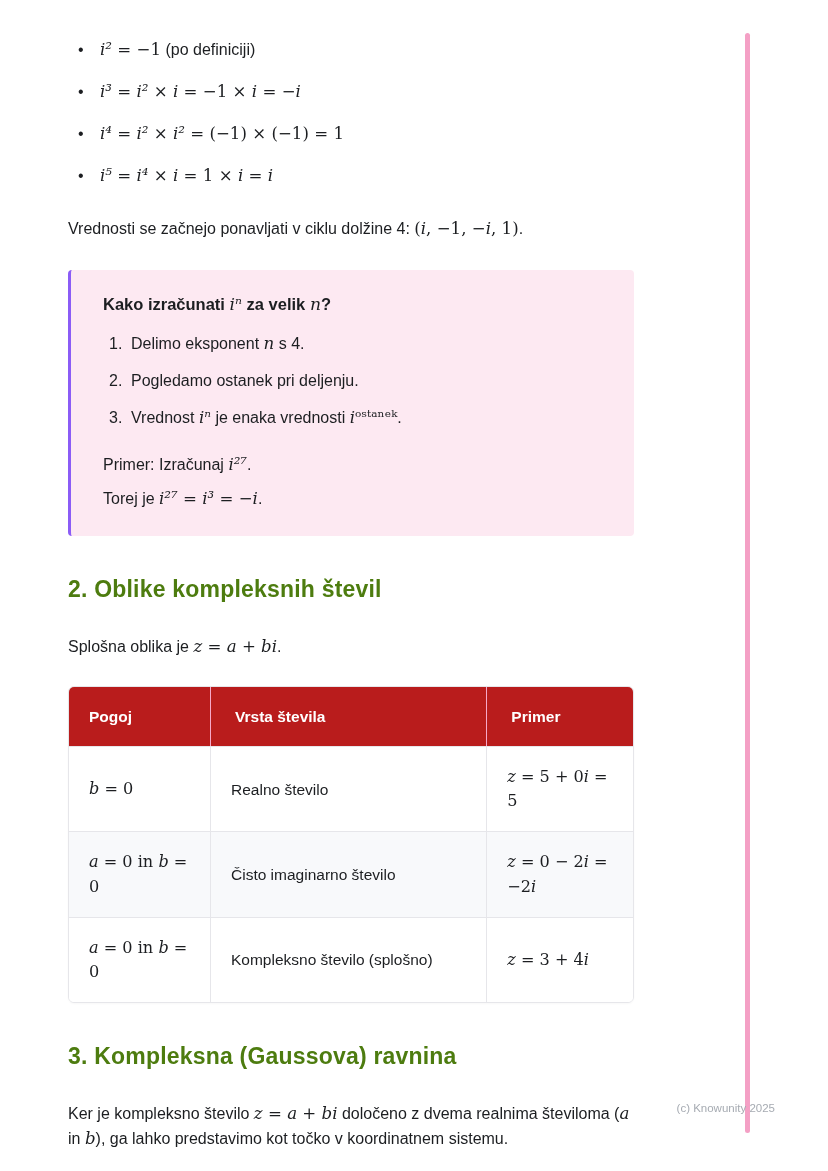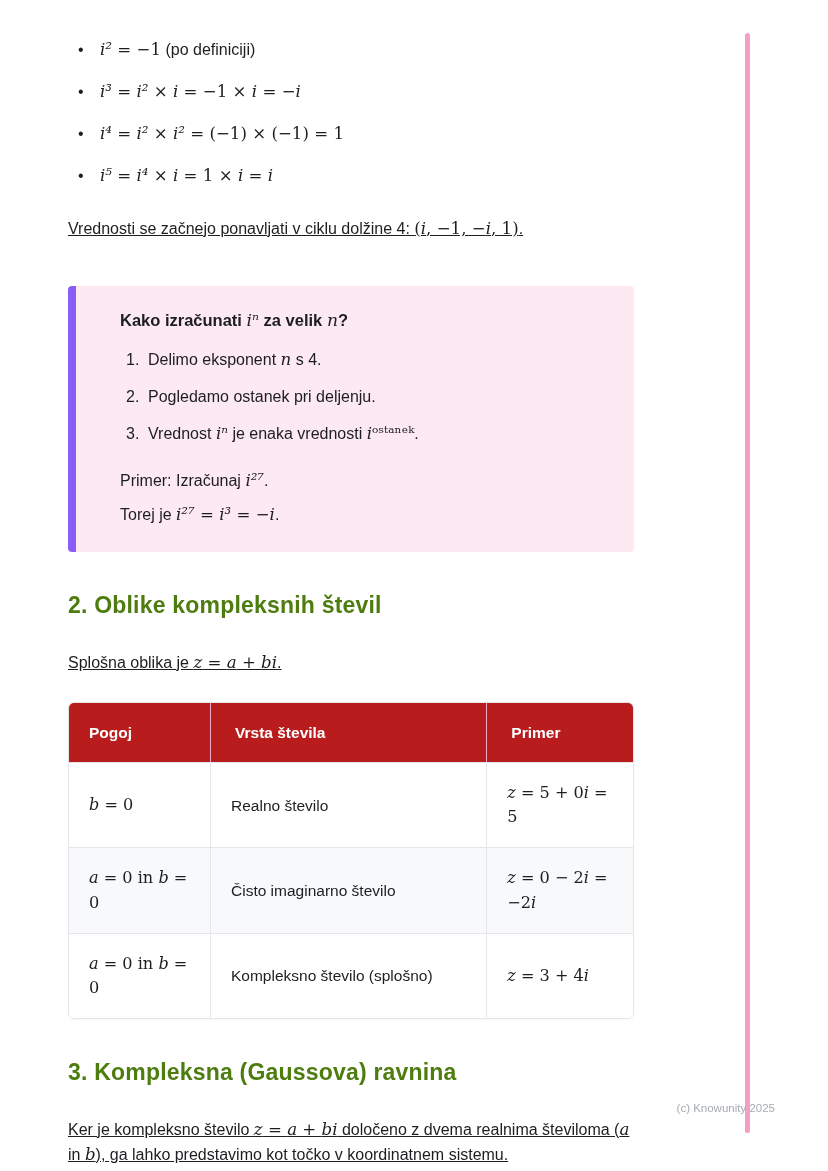--- a/index.html
+++ b/index.html
@@ -13,28 +13,28 @@
 
   
   .s-m { font-family:"DejaVu Serif","Liberation Serif",serif; font-style:italic; font-size:1.04em; }
   .s-r { font-family:"DejaVu Serif","Liberation Serif",serif; font-style:normal; font-size:1.04em; }
   .s-b { font-weight:700; }
 
   ul.blist { list-style:none; margin:10px 0 0 0; padding:0 0 0 10px; }
   ul.blist li { display:flex; margin-bottom:17px; }
   ul.blist .dot { width:22px; flex:0 0 22px; color:#1c1e21; }
 
-  p.para { margin:28px 0 0 0;text-decoration:underline; }
+  p.para { margin:28px 0 0 0; }
 
   .callout {
-    margin-top:44px;
+    margin-top:28px;
     background:#fde9f2;
-    border-left:8px solid #8b5cf6;
+    border-left:3px solid #8b5cf6;
     border-radius:4px;
-    padding:22px 28px 24px 44px;
+    padding:22px 28px 24px 32px;
   }
   .callout-title { margin:0 0 14px 0; font-size:16.5px; }
   ol.steps { list-style:none; margin:0; padding:0 0 0 6px; }
   ol.steps li { margin:0 0 13px 0; }
   ol.steps .num { display:inline-block; min-width:22px; }
   .callout .ex { margin:9px 0 0 0; }
   .callout .ex.first { margin-top:22px; }
 
   h2.section-heading {
     margin:36px 0 0 0;

